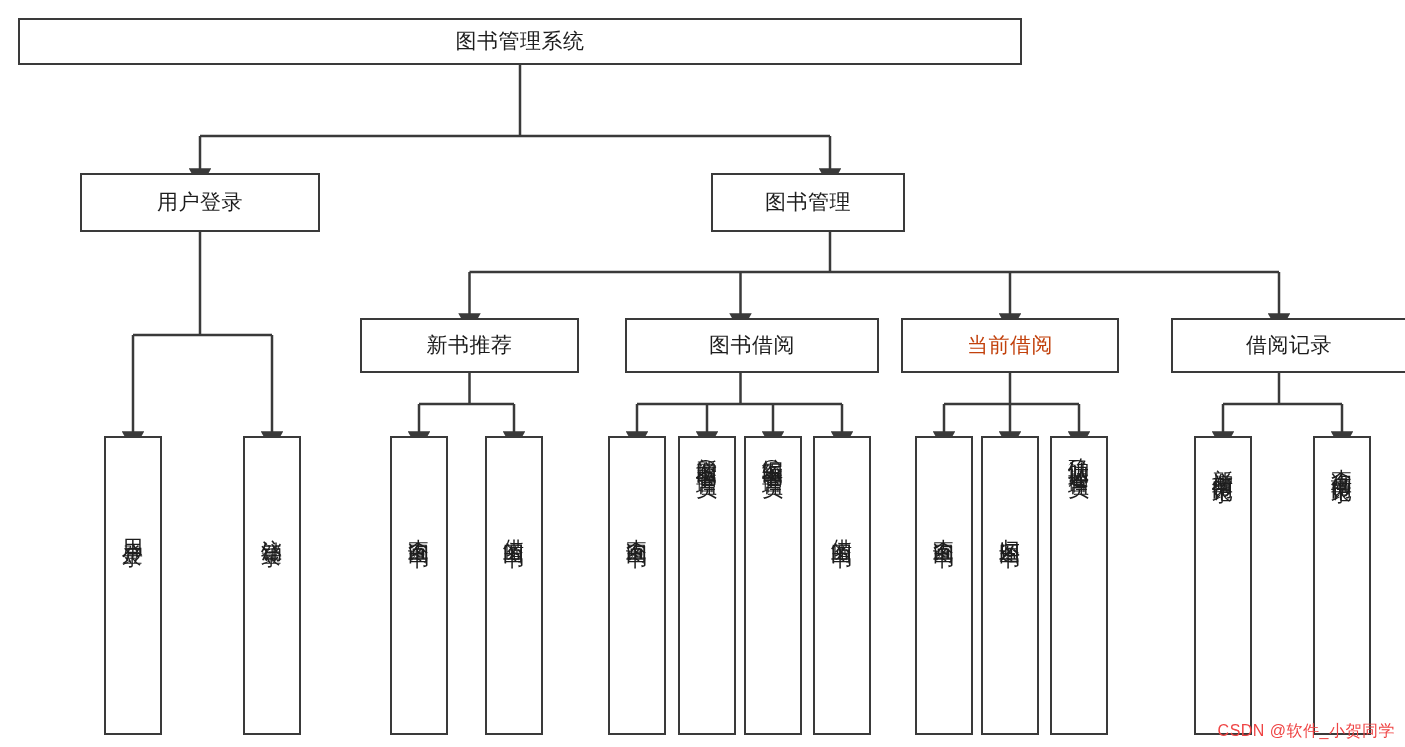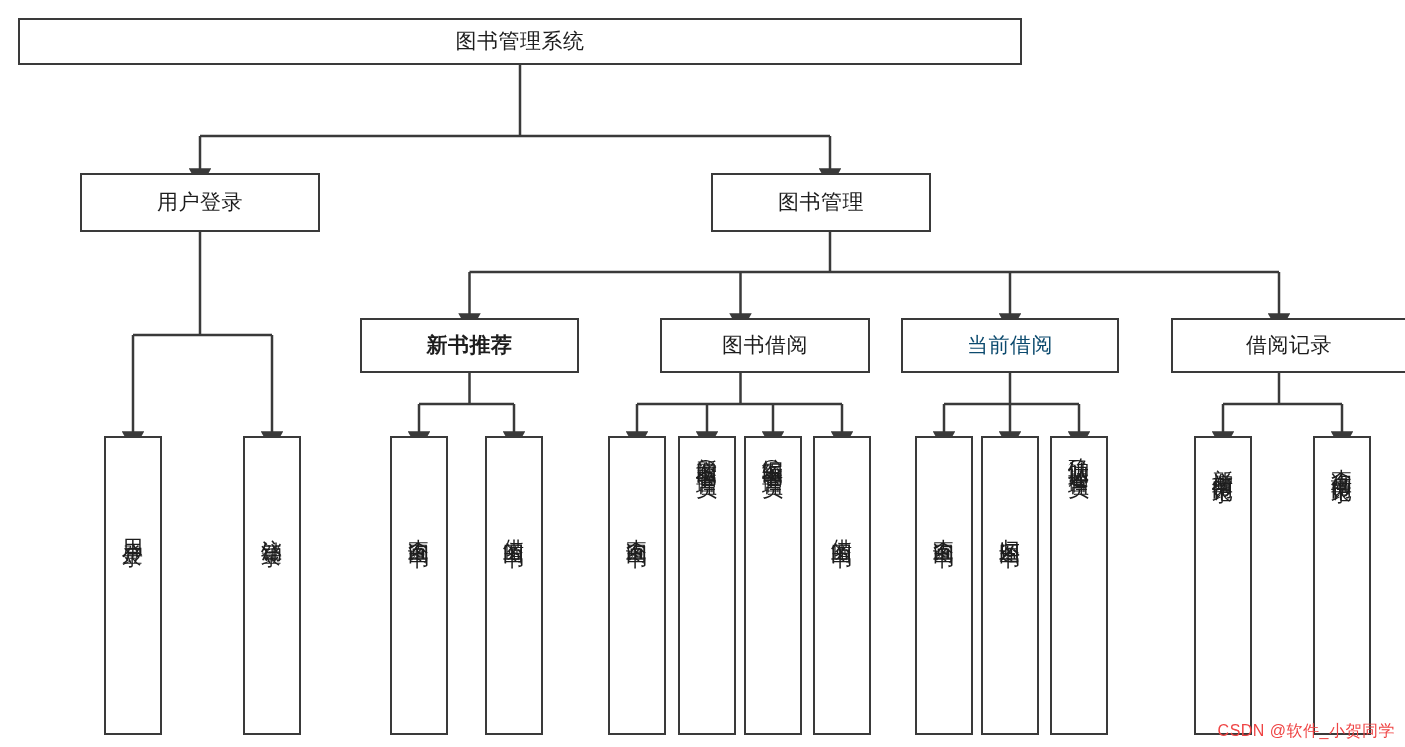--- a/index.html
+++ b/index.html
@@ -118,31 +118,31 @@
         <line x1="1342" y1="404" x2="1342" y2="435" stroke="#3a3a3a" stroke-width="2.5" marker-end="url(#arrowhead)"></line>
       </g>
   </svg>
   <div id="node-layer">
       <div class="node" style="left: 18px; top: 18px; width: 1004px; height: 47px; border-color: rgb(58, 58, 58);">
         <div class="node-label" style="color: rgb(29, 29, 29);">图书管理系统</div>
       </div>
       <div class="node" style="left: 80px; top: 173px; width: 240px; height: 59px; border-color: rgb(58, 58, 58);">
         <div class="node-label" style="color: rgb(29, 29, 29);">用户登录</div>
       </div>
-      <div class="node" style="left: 711px; top: 173px; width: 220px; height: 59px; border-color: rgb(58, 58, 58);">
+      <div class="node" style="left: 711px; top: 173px; width: 194px; height: 59px; border-color: rgb(58, 58, 58);">
         <div class="node-label" style="color: rgb(29, 29, 29);">图书管理</div>
       </div>
       <div class="node" style="left: 360px; top: 318px; width: 219px; height: 55px; border-color: rgb(58, 58, 58);">
-        <div class="node-label" style="color: rgb(29, 29, 29); font-weight: bold;">新书推荐</div>
+        <div class="node-label" style="color: rgb(29, 29, 29);">新书推荐</div>
       </div>
-      <div class="node" style="left: 660px; top: 318px; width: 210px; height: 55px; border-color: rgb(58, 58, 58);">
+      <div class="node" style="left: 625px; top: 318px; width: 254px; height: 55px; border-color: rgb(58, 58, 58);">
         <div class="node-label" style="color: rgb(29, 29, 29);">图书借阅</div>
       </div>
       <div class="node" style="left: 901px; top: 318px; width: 218px; height: 55px; border-color: rgb(58, 58, 58);">
-        <div class="node-label" style="color: #0c4a6e;">当前借阅</div>
+        <div class="node-label" style="color: #c2410c;">当前借阅</div>
       </div>
       <div class="node" style="left: 1171px; top: 318px; width: 236px; height: 55px; border-color: rgb(58, 58, 58);">
         <div class="node-label" style="color: rgb(29, 29, 29);">借阅记录</div>
       </div>
       <div class="node vertical pad-mid" style="left: 104px; top: 436px; width: 58px; height: 299px; border-color: rgb(58, 58, 58);">
         <div class="node-label" style="color: rgb(29, 29, 29);">用户登录</div>
       </div>
       <div class="node vertical pad-mid" style="left: 243px; top: 436px; width: 58px; height: 299px; border-color: rgb(58, 58, 58);">
         <div class="node-label" style="color: rgb(29, 29, 29);">注销登录</div>
       </div>

